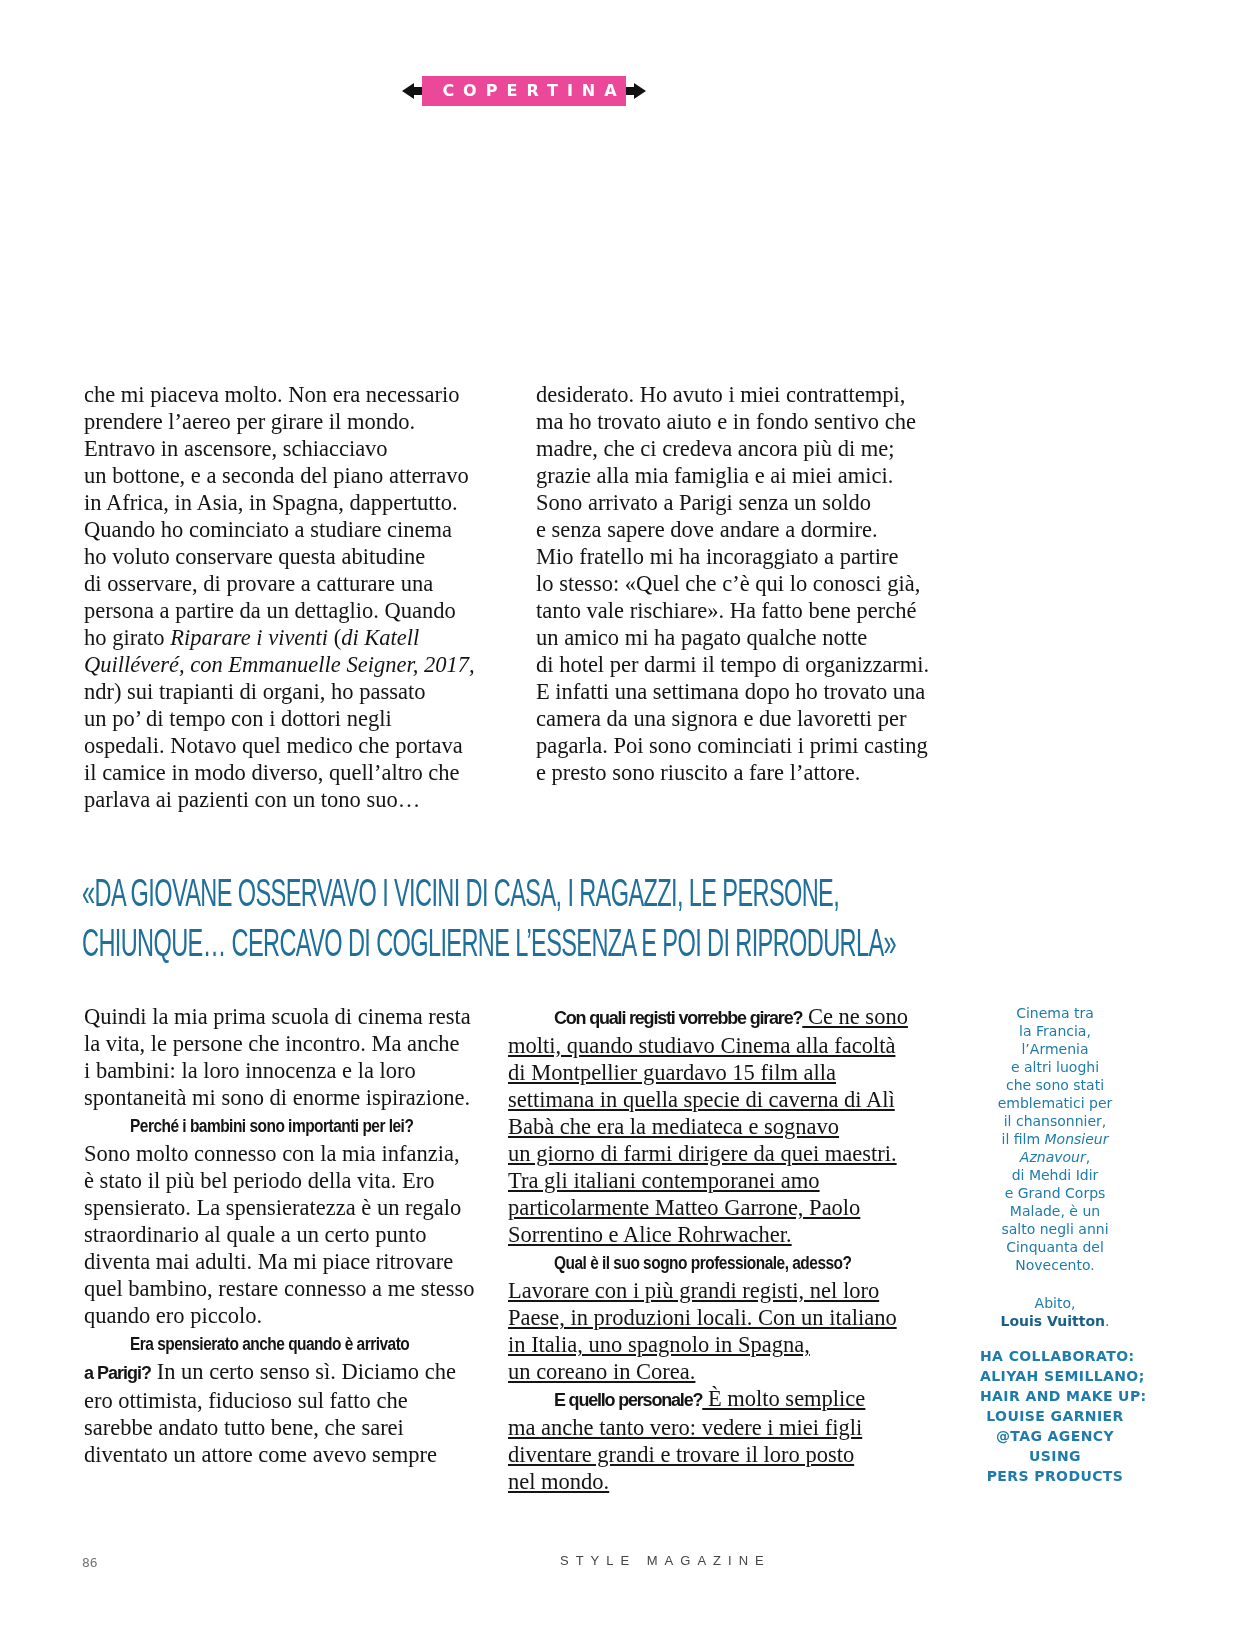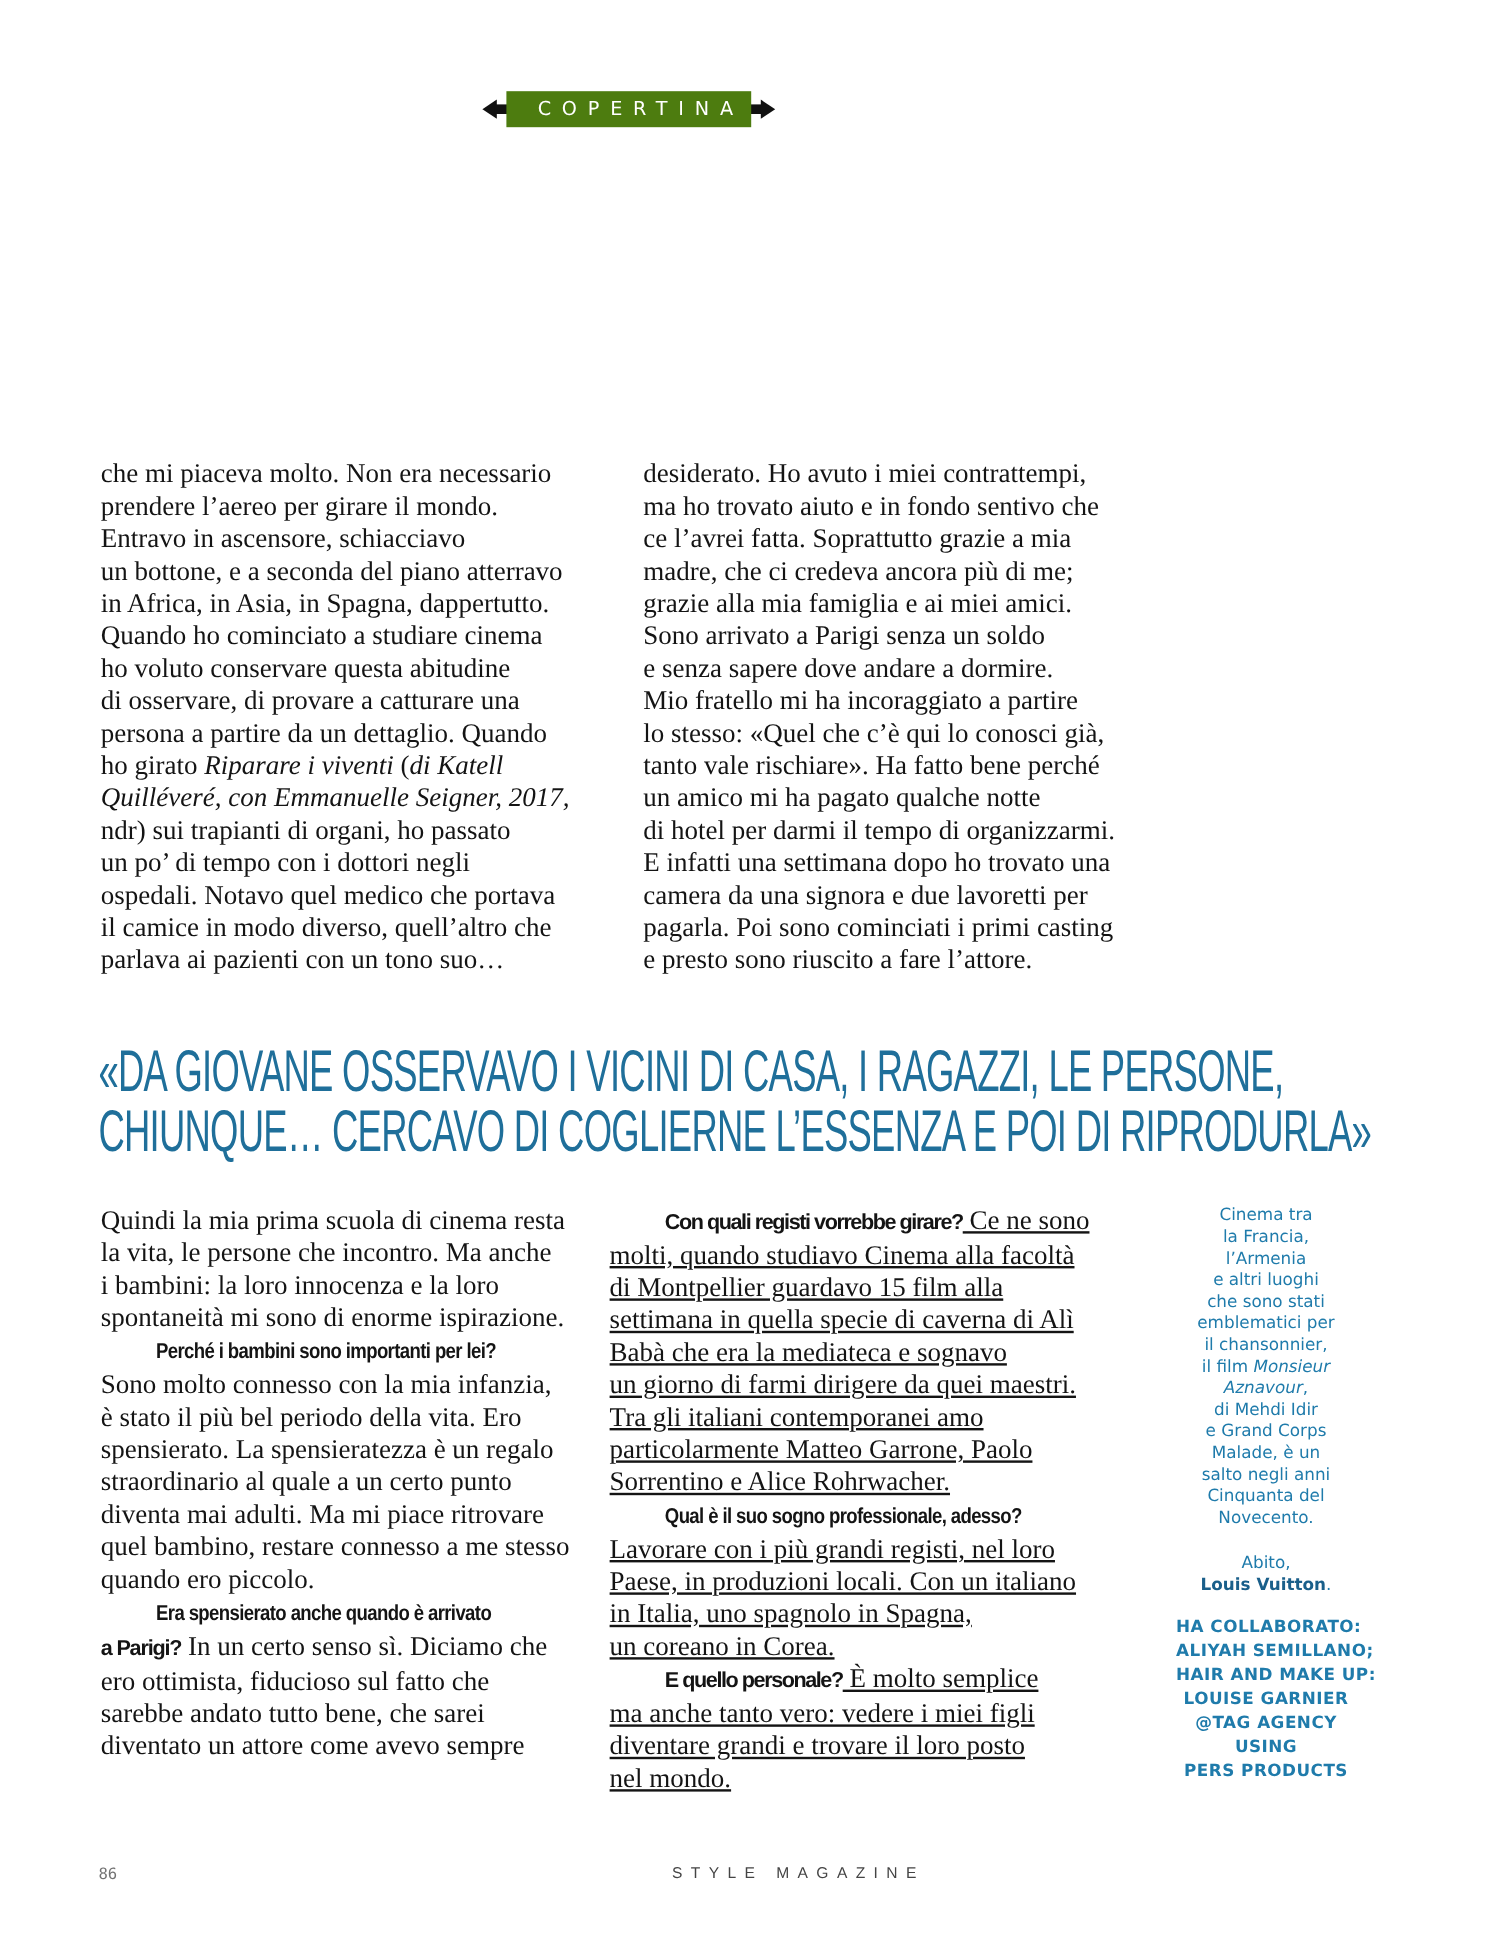--- a/index.html
+++ b/index.html
@@ -5,38 +5,38 @@
   html, body { margin: 0; padding: 0; background: #ffffff; }
   body { width: 1247px; height: 1627px; position: relative; overflow: hidden; }
 
   .banner { position: absolute; left: 402px; top: 76px; width: 244px; height: 30px; }
   .banner .arrow-l { position: absolute; left: 0; top: 7px; width: 0; height: 0;
     border-top: 8px solid transparent; border-bottom: 8px solid transparent; border-right: 12px solid #111; }
   .banner .arrow-r { position: absolute; right: 0; top: 7px; width: 0; height: 0;
     border-top: 8px solid transparent; border-bottom: 8px solid transparent; border-left: 12px solid #111; }
   .banner .bar-l { position: absolute; left: 10px; top: 11px; width: 12px; height: 8px; background: #111; }
   .banner .bar-r { position: absolute; right: 10px; top: 11px; width: 12px; height: 8px; background: #111; }
-  .banner .label { position: absolute; left: 20px; right: 20px; top: 0; height: 30px; background: #4d7c0f;
-    color: #fff; font-family: "DejaVu Sans", sans-serif; font-weight: normal; font-size: 16px;
+  .banner .label { position: absolute; left: 20px; right: 20px; top: 0; height: 30px; background: #ec4899;
+    color: #fff; font-family: "DejaVu Sans", sans-serif; font-weight: bold; font-size: 16px;
     letter-spacing: 9px; line-height: 30px; text-align: center; padding-left: 20px; box-sizing: border-box; }
 
   .col { position: absolute; font-family: "Liberation Serif", serif; font-size: 22.5px; line-height: 27px; color: #141414; }
   .col .line { display: block; white-space: nowrap; }
   .col1-top { left: 84px; top: 381px; width: 430px; }
   .col2-top { left: 536px; top: 381px; width: 430px; }
   .col1-bot { left: 84px; top: 1003px; width: 430px; }
   .col2-bot { left: 508px; top: 1003px; width: 430px; text-decoration: underline; }
 
   .q { font-family: "Liberation Sans", sans-serif; font-weight: bold; font-size: 18px; letter-spacing: -0.6px;
        transform: scaleX(0.86); transform-origin: left center; display: inline-block; }
   .indent { padding-left: 46px; }
   em { font-style: italic; }
 
   .pullquote { position: absolute; left: 82px; top: 868px; width: 960px; color: #1f6f9a;
-    font-family: "Liberation Sans Narrow", "Liberation Sans", sans-serif; font-size: 49px; line-height: 50px;
+    font-family: "Liberation Sans Narrow", "Liberation Sans", sans-serif; font-size: 38px; line-height: 50px;
     font-weight: normal; letter-spacing: -1px; }
   .pullquote .pl { display: block; white-space: nowrap; transform: scaleX(0.62); transform-origin: left center; }
 
   .sidebar { position: absolute; left: 980px; top: 1004px; width: 150px; text-align: center;
     color: #1f7bab; font-family: "DejaVu Sans", sans-serif; font-size: 14px; line-height: 18px; }
   .sidebar .cap { display: block; white-space: nowrap; }
   .sidebar .credit { margin-top: 20px; }
   .sidebar .brand { font-weight: bold; color: #1a5f8a; }
   .sidebar .staff { margin-top: 16px; font-size: 14px; font-weight: bold; line-height: 20px; letter-spacing: 0.4px; }
 
@@ -71,21 +71,20 @@
   <span class="line">ndr) sui trapianti di organi, ho passato</span>
   <span class="line">un po’ di tempo con i dottori negli</span>
   <span class="line">ospedali. Notavo quel medico che portava</span>
   <span class="line">il camice in modo diverso, quell’altro che</span>
   <span class="line">parlava ai pazienti con un tono suo…</span>
 </div>
 
 <div class="col col2-top">
   <span class="line">desiderato. Ho avuto i miei contrattempi,</span>
   <span class="line">ma ho trovato aiuto e in fondo sentivo che</span>
-  <span class="line">ce l’avrei fatta. Soprattutto grazie a mia</span>
   <span class="line">madre, che ci credeva ancora più di me;</span>
   <span class="line">grazie alla mia famiglia e ai miei amici.</span>
   <span class="line">Sono arrivato a Parigi senza un soldo</span>
   <span class="line">e senza sapere dove andare a dormire.</span>
   <span class="line">Mio fratello mi ha incoraggiato a partire</span>
   <span class="line">lo stesso: «Quel che c’è qui lo conosci già,</span>
   <span class="line">tanto vale rischiare». Ha fatto bene perché</span>
   <span class="line">un amico mi ha pagato qualche notte</span>
   <span class="line">di hotel per darmi il tempo di organizzarmi.</span>
   <span class="line">E infatti una settimana dopo ho trovato una</span>

